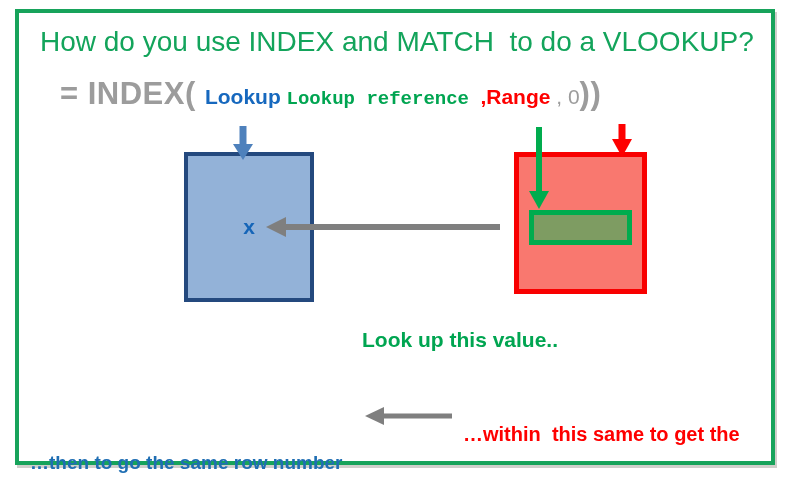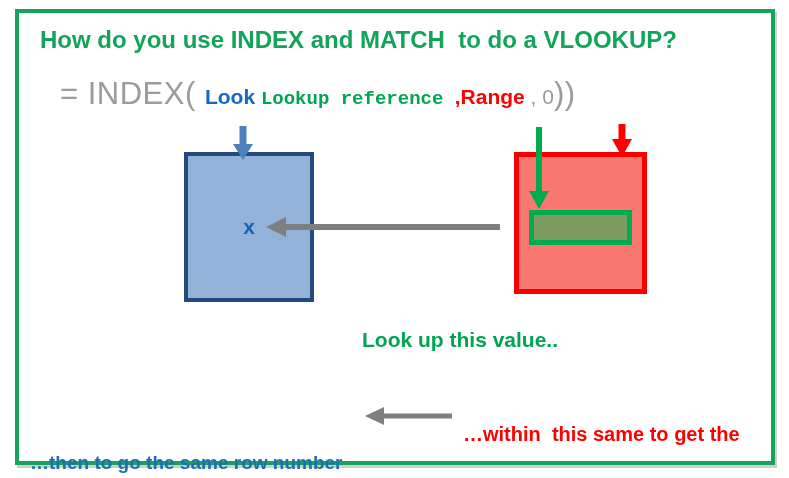--- a/index.html
+++ b/index.html
@@ -25,38 +25,38 @@
     border: 4px solid #17A35B;
     background: #ffffff;
     box-shadow: 2px 3px 0 rgba(150,148,140,0.45);
   }
   .title {
     position: absolute;
     left: 40px;
     top: 26px;
     width: 710px;
     text-align: left;
-    font-size: 24px;
-    font-weight: 700;
+    font-size: 28px;
+    font-weight: 400;
     color: #13A45B;
     white-space: pre;
   }
   .formula {
     position: absolute;
     left: 60px;
     top: 76px;
     height: 44px;
     display: flex;
     align-items: baseline;
     white-space: pre;
   }
   .f-gray-lg {
     font-size: 31px;
     color: #9C9C9C;
-    font-weight: 400;
+    font-weight: 700;
     letter-spacing: 0.5px;
     white-space: pre;
   }
   .f-gray-sm {
     font-size: 21px;
     color: #9C9C9C;
     font-weight: 400;
     white-space: pre;
   }
   .f-blue {
@@ -159,21 +159,21 @@
 <body>
 
 <div class="page">
 
   <div class="frame"></div>
 
   <div class="title">How do you use INDEX and MATCH  to do a VLOOKUP?</div>
 
   <div class="formula">
     <span class="f-gray-lg">= INDEX( </span>
-    <span class="f-blue">Look </span>
+    <span class="f-blue">Lookup </span>
     <span class="f-green">Lookup reference </span>
     <span class="f-red">,Range</span>
     <span class="f-gray-sm"> , 0</span>
     <span class="f-gray-lg">))</span>
   </div>
 
   <div class="index-box">
     <span class="x-label">x</span>
   </div>
 

